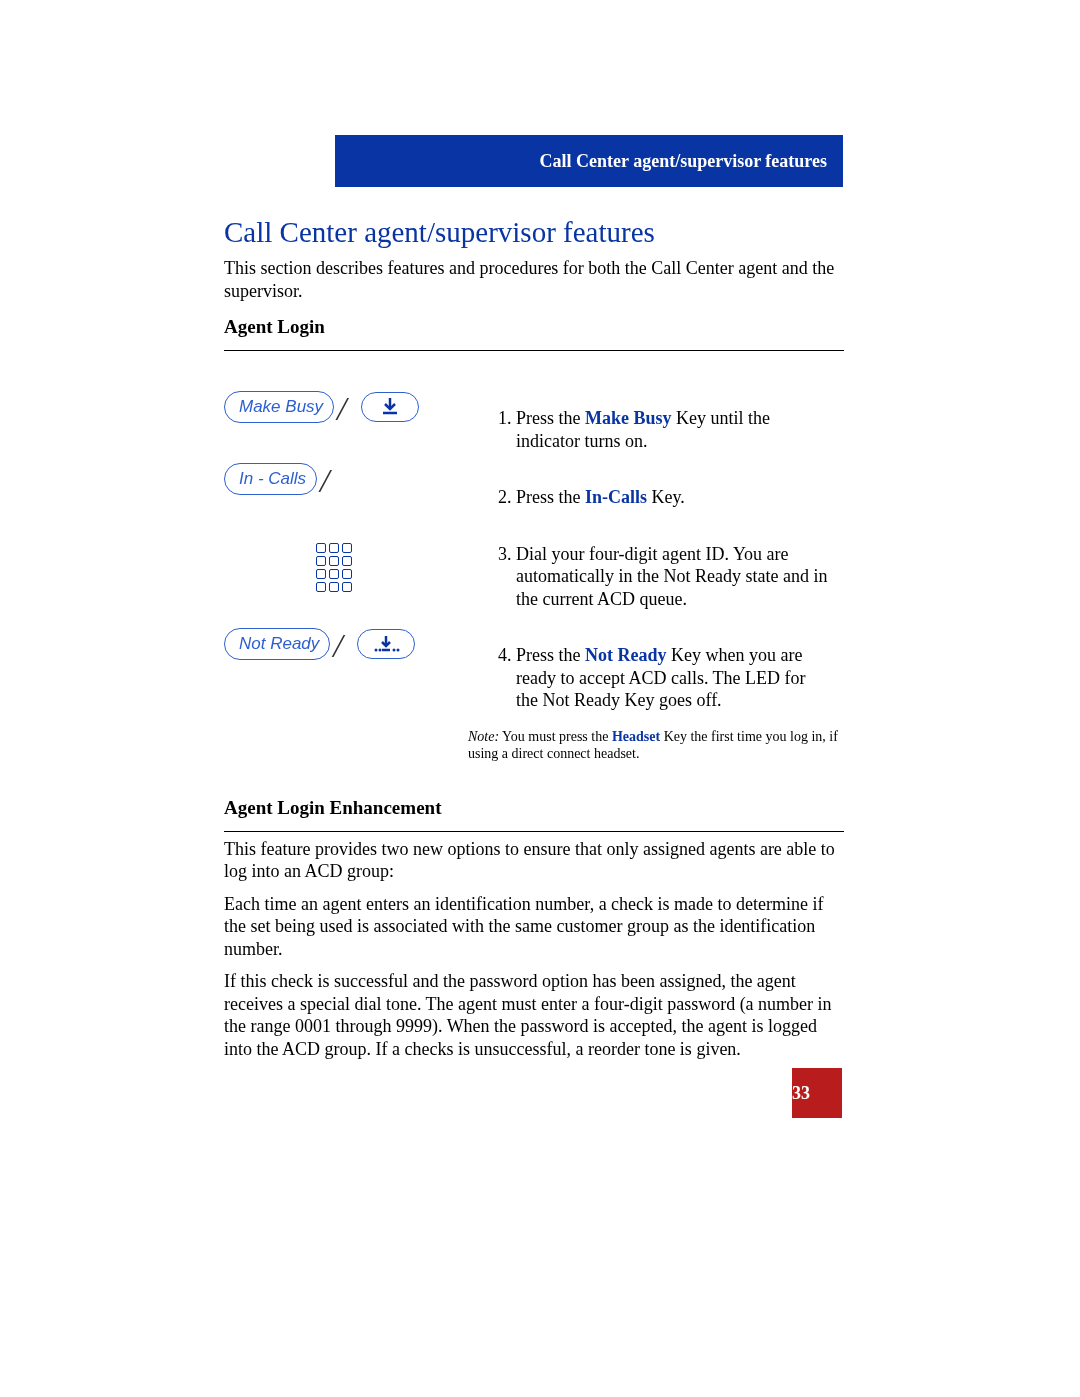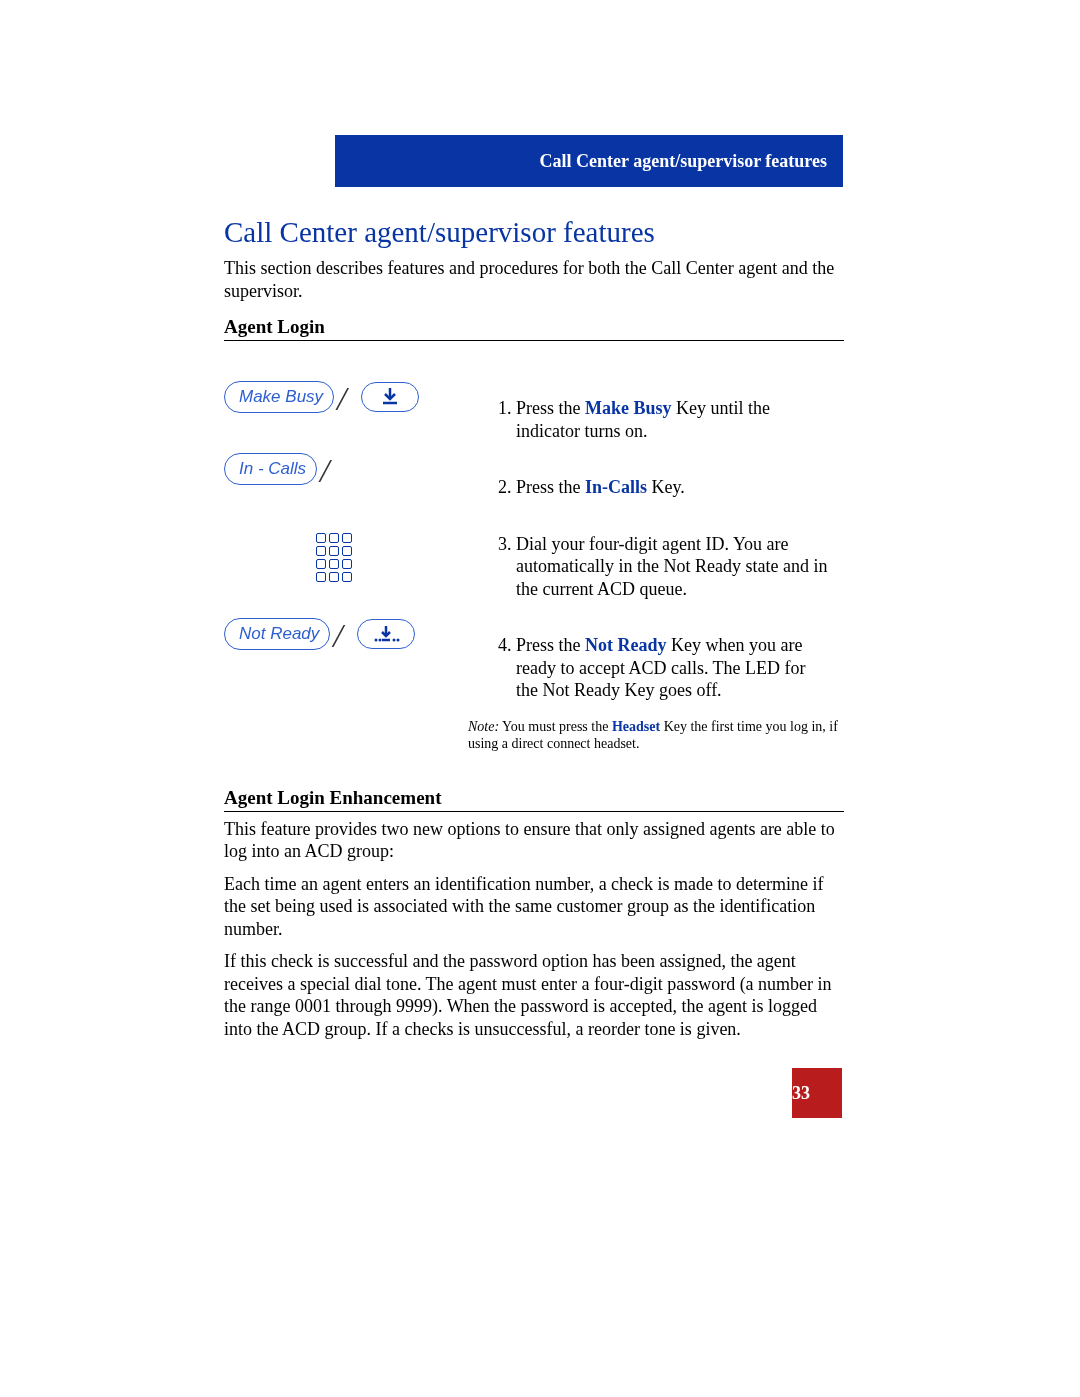--- a/index.html
+++ b/index.html
@@ -47,21 +47,21 @@
   }
   p {
     font-size: 18px;
     line-height: 1.25;
     margin: 6px 0 10px 0;
   }
   h2 {
     font-size: 19px;
     font-weight: bold;
     margin: 14px 0 4px 0;
-    padding-bottom: 2px;
+    padding-bottom: 12px;
     border-bottom: 1px solid #000;
   }
   .section1 {
     margin-top: 40px;
     display: flex;
     gap: 24px;
   }
   .leftcol {
     width: 220px;
     flex: 0 0 220px;

